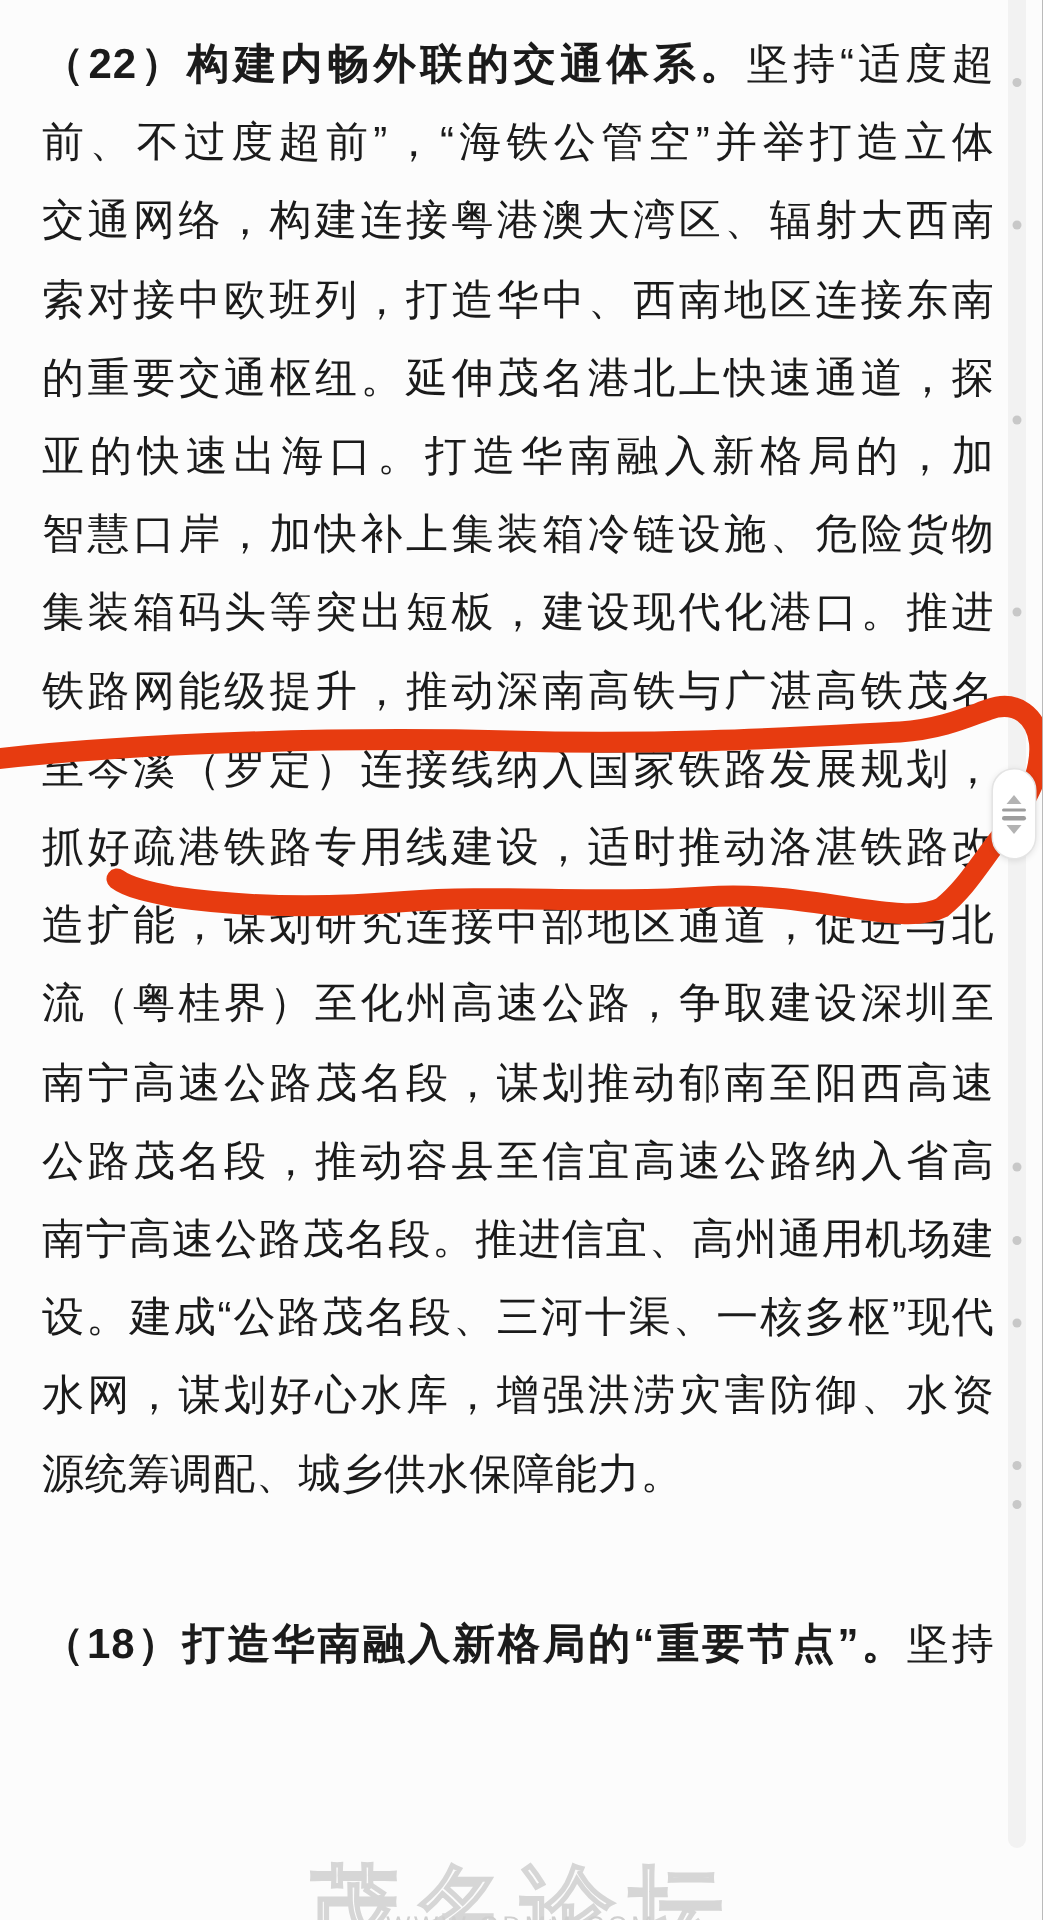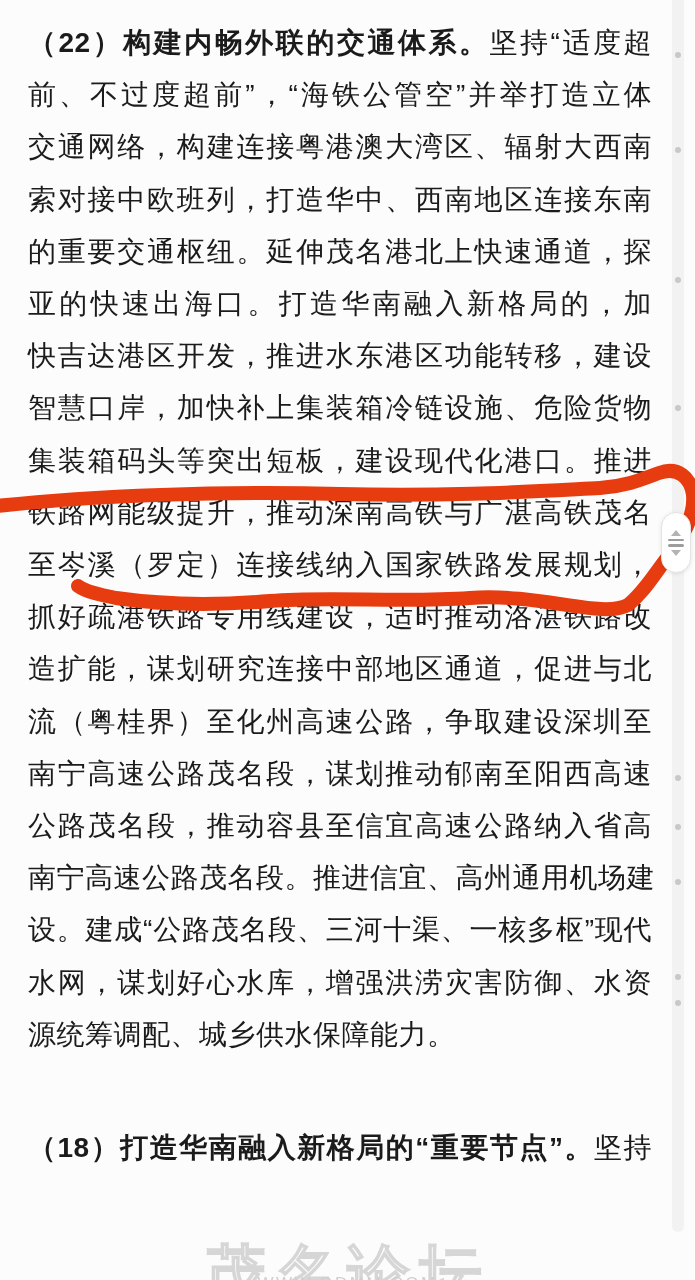--- a/index.html
+++ b/index.html
@@ -10,21 +10,21 @@
     background:#fcfcfc;
     overflow:hidden;
     font-family:"Liberation Sans", sans-serif;
     color:#1b1b1b;
   }
   .textcol{
     position:absolute;
     left:28px; top:17px;
     width:640px;
   }
-  .para{margin:0 16px 60px 0;}
+  .para{margin:0 5px 60px 0;}
   .para .line{
     font-size:28px;
     line-height:52.2px;
     text-align:justify;
     text-align-last:justify;
     text-justify:inter-character;
     white-space:nowrap;
     letter-spacing:0.5px;
   }
   .para .line.last{
@@ -119,21 +119,20 @@
   </div>
 
   <div class="textcol">
     <div class="para p22">
         <div class="line"><b>（22）构建内畅外联的交通体系。</b>坚持“适度超</div>
         <div class="line">前、不过度超前”，“海铁公管空”并举打造立体</div>
         <div class="line">交通网络，构建连接粤港澳大湾区、辐射大西南</div>
         <div class="line">索对接中欧班列，打造华中、西南地区连接东南</div>
         <div class="line">的重要交通枢纽。延伸茂名港北上快速通道，探</div>
         <div class="line">亚的快速出海口。打造华南融入新格局的，加</div>
-        <div class="line">快吉达港区开发，推进水东港区功能转移，建设</div>
         <div class="line">智慧口岸，加快补上集装箱冷链设施、危险货物</div>
         <div class="line">集装箱码头等突出短板，建设现代化港口。推进</div>
         <div class="line">铁路网能级提升，推动深南高铁与广湛高铁茂名</div>
         <div class="line">至岑溪（罗定）连接线纳入国家铁路发展规划，</div>
         <div class="line">抓好疏港铁路专用线建设，适时推动洛湛铁路改</div>
         <div class="line">造扩能，谋划研究连接中部地区通道，促进与北</div>
         <div class="line">流（粤桂界）至化州高速公路，争取建设深圳至</div>
         <div class="line">南宁高速公路茂名段，谋划推动郁南至阳西高速</div>
         <div class="line">公路茂名段，推动容县至信宜高速公路纳入省高</div>
         <div class="line">南宁高速公路茂名段。推进信宜、高州通用机场建</div>

